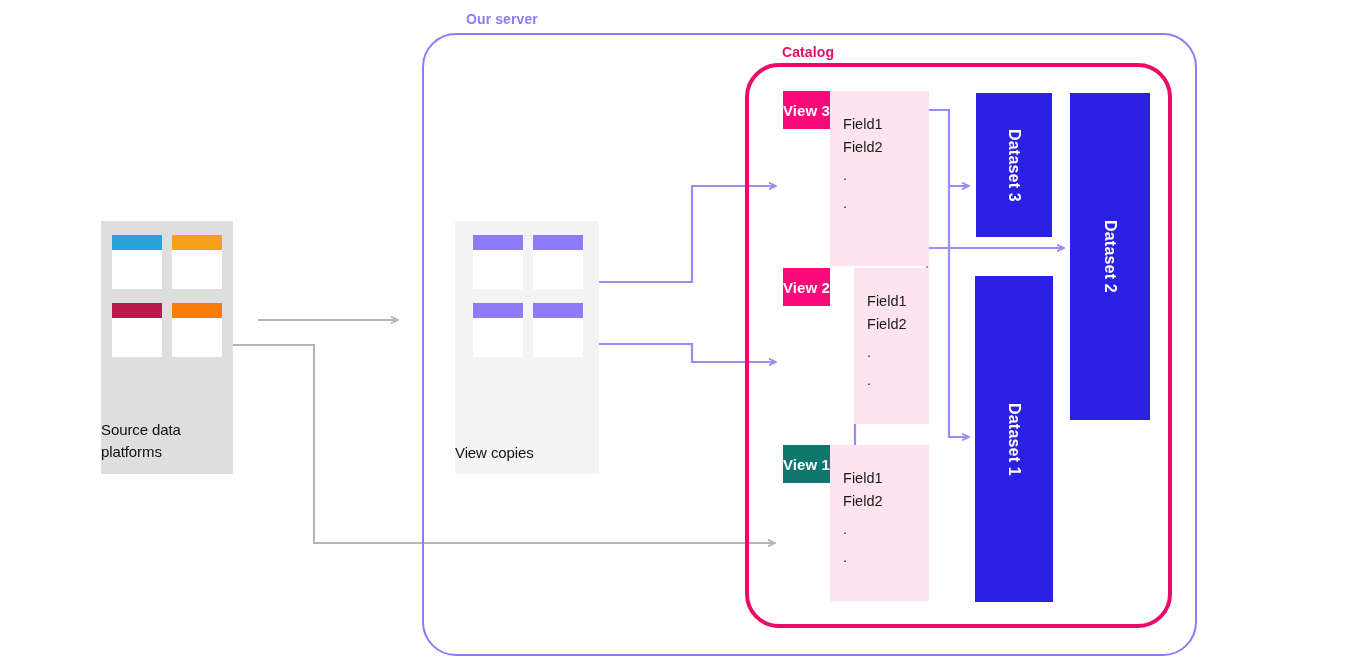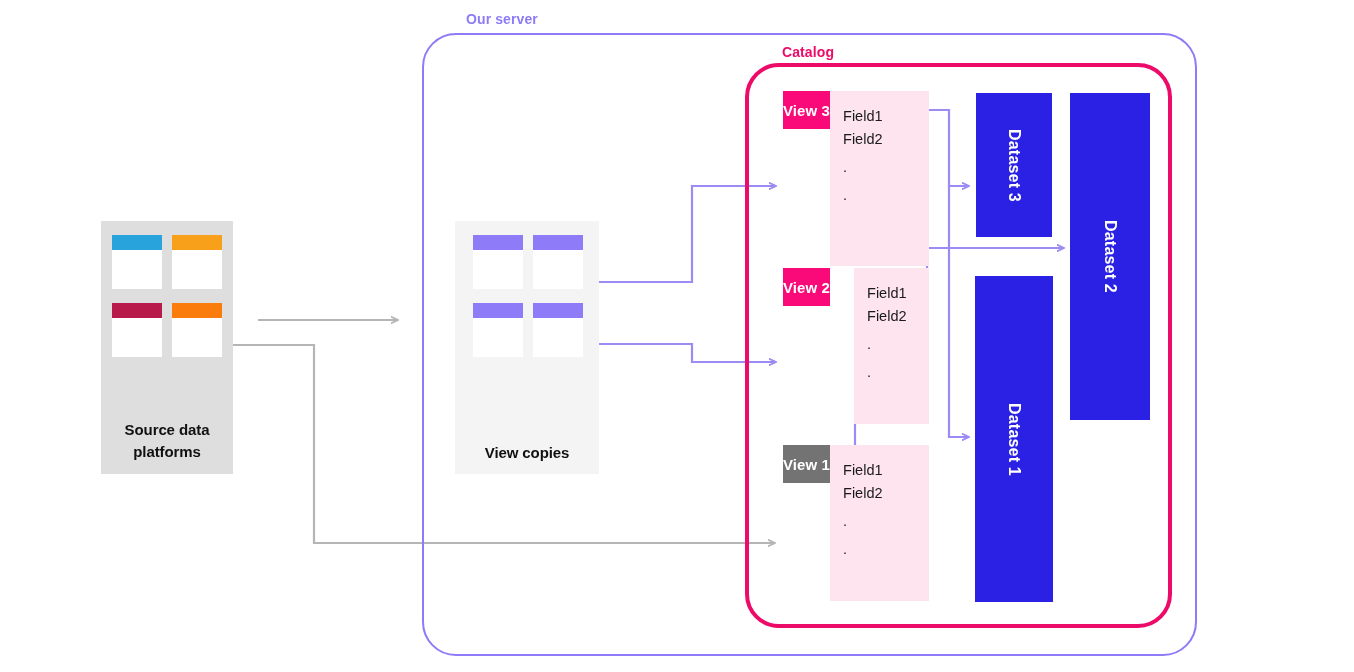--- a/index.html
+++ b/index.html
@@ -49,23 +49,22 @@
   .tile-bar {
     position: absolute;
     left: 0; top: 0;
     width: 100%;
     height: 15px;
   }
   .group-label {
     position: absolute;
     left: 0;
     width: 100%;
-    text-align: center;
     font-size: 15px;
-    font-weight: bold;
+    font-weight: normal;
     color: #111111;
     line-height: 1.45;
     letter-spacing: -0.1px;
   }
 
   
   .container-box {
     border-style: solid;
     background: transparent;
   }
@@ -87,21 +86,21 @@
     display: flex;
     align-items: center;
     justify-content: center;
     color: #ffffff;
     font-size: 15px;
     font-weight: bold;
     letter-spacing: 0.1px;
   }
   .view-body {
     flex: 1;
-    padding: 14px 13px 8px 13px;
+    padding: 22px 13px 8px 13px;
     box-sizing: border-box;
   }
   .view-field {
     font-size: 14.5px;
     color: #1a1a1a;
     line-height: 1.58;
     white-space: pre;
   }
   .view-dot {
     font-size: 14.5px;
@@ -237,21 +236,21 @@
     </div>
     <div class="view-body" style="background:#fde4ef;">
       <div class="view-field">Field1</div>
       <div class="view-field">Field2</div>
       <div class="view-dot" style="margin-top:5px;">.</div>
       <div class="view-dot" style="margin-top:5px;">.</div>
     </div>
   </div>
 
   <div class="abs view-card" style="left:783px; top:445px; width:146px; height:156px;">
-    <div class="view-header" style="background:#737373;">
+    <div class="view-header" style="background:#0f766e;">
       <span>View 1</span>
     </div>
     <div class="view-body" style="background:#fde4ef;">
       <div class="view-field">Field1</div>
       <div class="view-field">Field2</div>
       <div class="view-dot" style="margin-top:5px;">.</div>
       <div class="view-dot" style="margin-top:5px;">.</div>
     </div>
   </div>
 

